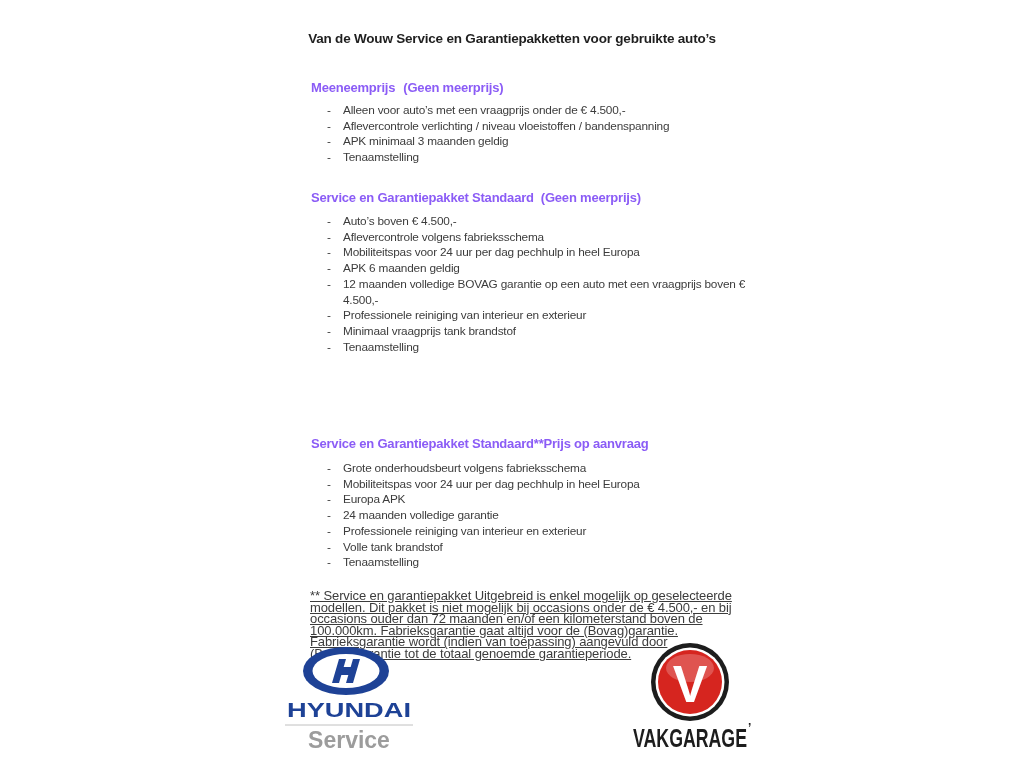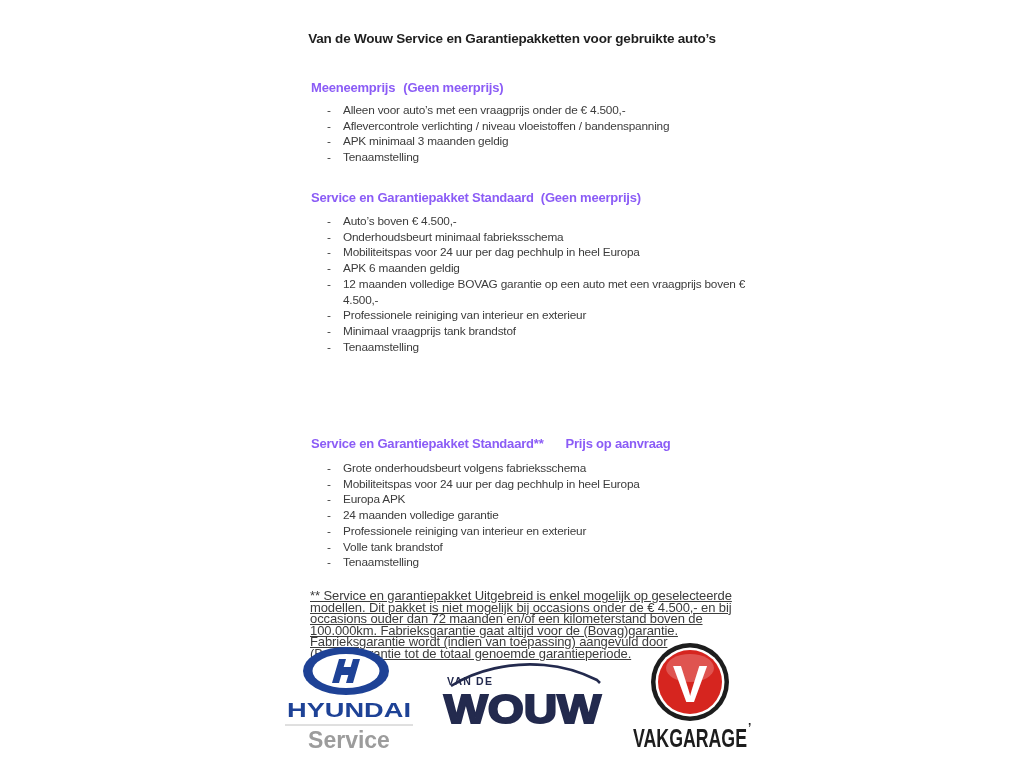--- a/index.html
+++ b/index.html
@@ -26,21 +26,21 @@
   .sec-heading {
     position: absolute;
     left: 311px;
     font-size: 13px;
     font-weight: 700;
     letter-spacing: -0.2px;
     color: #8b5cf6;
     white-space: nowrap;
   }
   .sec-heading .note { margin-left: 8px; }
-  .sec-heading .note-wide { margin-left: 22px; }
+  .sec-heading .note-wide { }
   .bullet-list {
     position: absolute;
     left: 327px;
     list-style: none;
     width: 430px;
   }
   .bullet-list li {
     display: flex;
     align-items: flex-start;
     font-size: 11.8px;
@@ -110,21 +110,21 @@
   <h2 class="sec-heading" style="top:190px">
     <span>Service en Garantiepakket Standaard</span><span class="note" style="margin-left:7px">(Geen meerprijs)</span>
   </h2>
   <ul class="bullet-list" style="top:214px">
     <li>
         <span class="dash">-</span>
         <span class="li-text">Auto’s boven € 4.500,-</span>
       </li>
     <li>
         <span class="dash">-</span>
-        <span class="li-text">Onderhoudsbeurt minimaal fabrieksschema</span>
+        <span class="li-text">Aflevercontrole volgens fabrieksschema</span>
       </li>
     <li>
         <span class="dash">-</span>
         <span class="li-text">Mobiliteitspas voor 24 uur per dag pechhulp in heel Europa</span>
       </li>
     <li>
         <span class="dash">-</span>
         <span class="li-text">APK 6 maanden geldig</span>
       </li>
     <li>
@@ -190,27 +190,20 @@
         <polygon points="48,38 55,38 62,14 55,14" fill="#1e4296"></polygon>
         <polygon points="62,38 69,38 76,14 69,14" fill="#1e4296"></polygon>
         <polygon points="55,30 68,30 70,22 57,22" fill="#1e4296"></polygon>
       </g>
       <text x="3" y="72" font-size="21" font-weight="bold" textLength="124" lengthAdjust="spacingAndGlyphs" fill="#1e4296">HYUNDAI</text>
       <line x1="1" y1="80" x2="129" y2="80" stroke="#c0c0c0" stroke-width="1"></line>
       <text x="65" y="103" font-size="23" font-weight="bold" text-anchor="middle" fill="#9c9c9c">Service</text>
     </svg>
   </div>
 
-  <div class="logo logo-wouw">
-    <svg width="165" height="68" viewBox="0 0 165 68">
-      <path d="M 10,25 C 35,9 70,1 103,4 C 128,6 144,13 156,19 L 159,22" fill="none" stroke-width="2.6" stroke="#232a4e"></path>
-      <text x="6" y="24" font-size="10.5" font-weight="bold" letter-spacing="1.2" fill="#232a4e">VAN DE</text>
-      <text x="3" y="62" font-size="40" font-weight="bold" textLength="157" lengthAdjust="spacingAndGlyphs" stroke-width="2" paint-order="stroke" stroke="#232a4e" fill="#232a4e">WOUW</text>
-    </svg>
-  </div>
 
   <div class="logo logo-vakgarage">
     <svg width="124" height="116" viewBox="0 0 124 116">
       <g>
         <circle cx="60" cy="42" r="39" fill="#1d1d1d"></circle>
         <circle cx="60" cy="42" r="34.5" fill="#ffffff"></circle>
         <circle cx="60" cy="42" r="32" fill="#d6251f"></circle>
         <ellipse cx="60" cy="28" rx="24" ry="14" fill="#ffffff" opacity="0.22"></ellipse>
         <text x="60" y="62" font-size="52" font-weight="bold" text-anchor="middle" fill="#ffffff">V</text>
       </g>

